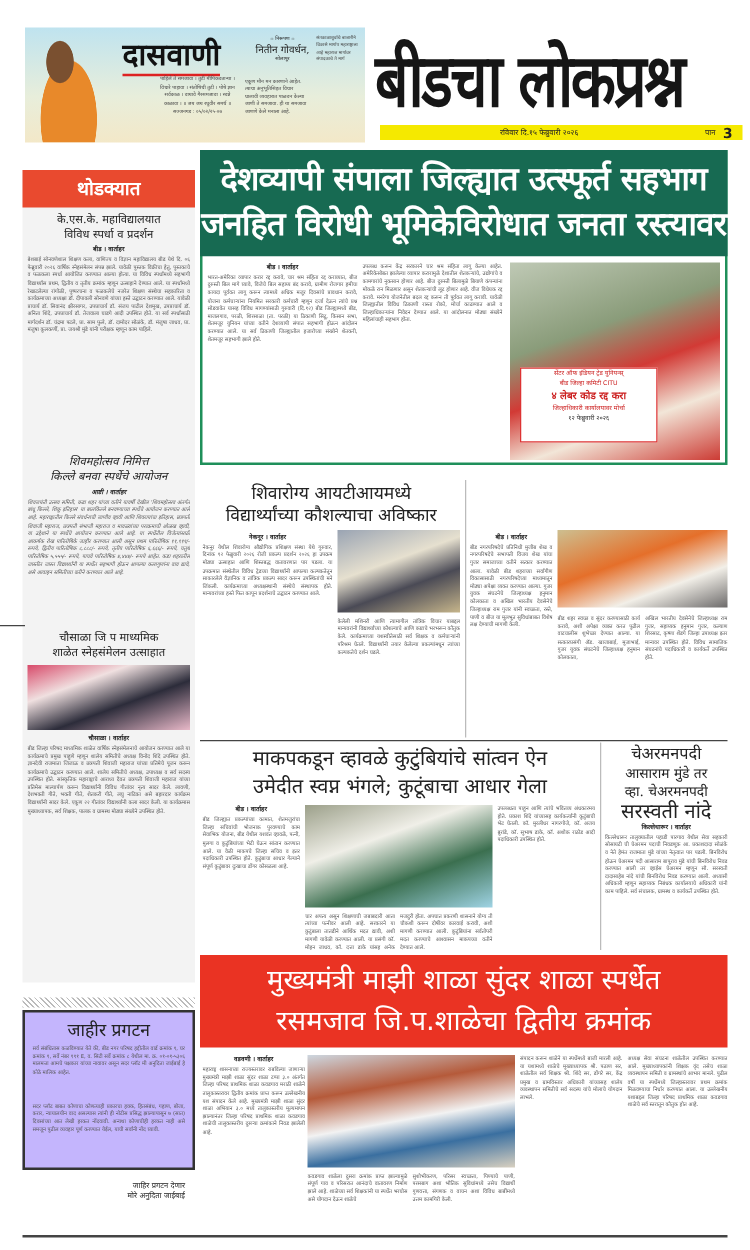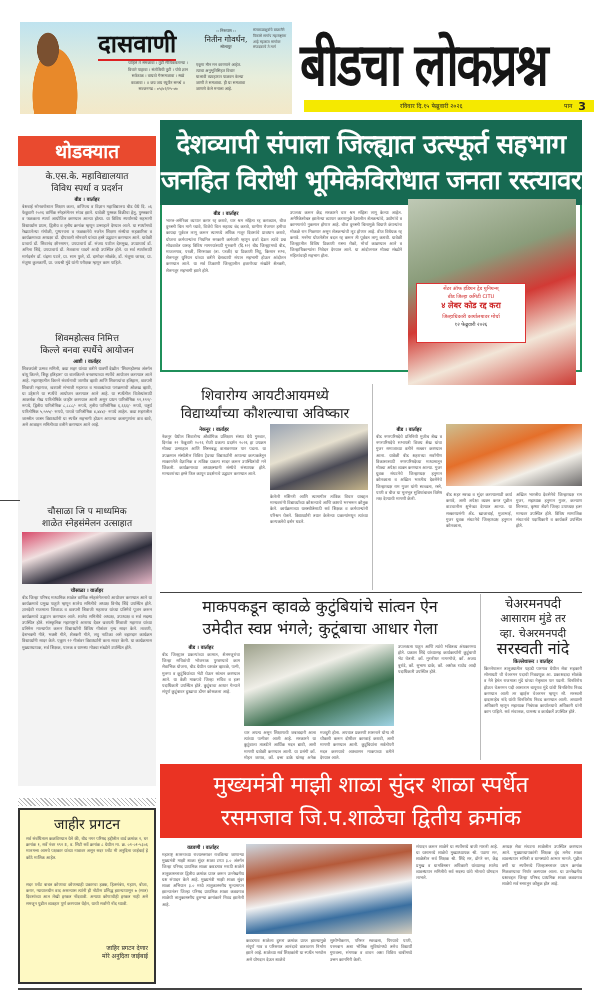--- a/index.html
+++ b/index.html
@@ -12,35 +12,35 @@
 .poem-author{left:176px;top:6px;width:60px;font-family:"DejaVu Serif",serif;font-size:8px;text-align:center;color:#222}
 .poem-author small{display:block;font-size:4px}
 .poem2{left:176px;top:40px;width:50px;font-size:4px;line-height:6px;color:#444}
 .poem3{left:233px;top:6px;width:38px;font-size:3.6px;line-height:5.8px;color:#444}
 .paper-title{left:300px;top:22px;width:290px;height:70px;font-family:"DejaVu Sans",sans-serif;font-weight:bold;font-size:47px;letter-spacing:-2px;color:#161616;transform:scaleY(1.25);transform-origin:top left;white-space:nowrap}
 .dateline{left:304px;top:100px;width:290px;height:12px;background:#f5e900;font-size:6px;display:flex;align-items:center;justify-content:space-between;padding:0 8px 0 96px}
 .page-num{display:inline-flex;gap:6px;align-items:center}
 .page-num b{font-size:11px;font-weight:bold}
 
 .leftcol{left:18px;top:136px;width:138px;height:650px;background:#f3f3f3}
-.thodkyat{left:18px;top:136px;width:138px;height:30px;background:#e94a2f;color:#fff;font-size:19px;font-weight:bold;text-align:center;line-height:30px}
+.thodkyat{left:18px;top:136px;width:138px;height:30px;background:#e94a2f;color:#fff;font-size:15px;font-weight:bold;text-align:center;line-height:30px}
 .lhead{font-family:"DejaVu Serif",serif;font-size:9px;line-height:12px;text-align:center;color:#222}
 .byline{font-size:5px;text-align:center;font-weight:bold;margin:2px 0}
 .body-text{font-size:4.2px;line-height:6.2px;color:#555;text-align:justify}
 .green-box{left:160px;top:120px;width:422px;height:252px;border:2px solid #1f8f5a}
 .green-head{left:160px;top:120px;width:422px;height:85px;background:#176a52;color:#fff;font-weight:bold;font-size:26px;line-height:36px;text-align:center;padding-top:6px;letter-spacing:-0.5px}
 .photo-rally{background:linear-gradient(160deg,#bfc9b5 0%,#8a9c7a 35%,#d23a35 55%,#f2e6d8 75%,#cc3b34 100%)}
 .photo-cls{background:linear-gradient(160deg,#9aa4b3 0%,#e6e0cf 40%,#4a4a55 65%,#c6b58b 100%)}
 .photo-felic{background:linear-gradient(160deg,#cdbf90 0%,#e56f2a 40%,#f2efe8 70%,#6c6a6a 100%)}
 .photo-meet{background:linear-gradient(160deg,#9ca08a 0%,#f0efe8 35%,#3b6f4f 65%,#9fd3e4 100%)}
 .photo-school{background:linear-gradient(170deg,#cdd7e0 0%,#b55a3a 30%,#f2f2f2 55%,#3a6fa0 75%,#d8d0c0 100%)}
 .photo-ssn{background:linear-gradient(160deg,#d84a6a 0%,#f0e0e0 30%,#2c2c3a 60%,#e8b8c8 100%)}
 .sechead{font-family:"DejaVu Serif",serif;font-size:14px;line-height:18px;text-align:center;color:#222}
 .red-banner{left:160px;top:764px;width:422px;height:74px;background:#ea3323;color:#fff;font-size:22px;line-height:33px;text-align:center;padding-top:4px}
-.notice{left:18px;top:808px;width:138px;height:176px;border:2px solid #333;padding:4px 6px;background:#fef9c3}
+.notice{left:18px;top:808px;width:138px;height:128px;border:2px solid #333;padding:4px 6px;background:#c4b5fd}
 .hatch{left:18px;top:798px;width:138px;height:8px;background:repeating-linear-gradient(45deg,#bbb 0 1px,#fff 1px 3px)}
 .rule{background:#444}
 .vrule{background:#bbb}
 </style>
 </head>
 <body>
 
 <div class="abs masthead-banner">
   <div class="abs saint"></div>
   <div class="abs dasvani-title">दासवाणी</div>
@@ -65,21 +65,21 @@
 <div class="abs leftcol"></div>
 <div class="abs thodkyat">थोडक्यात</div>
 
 <div class="abs" style="left:22px;top:170px;width:130px;">
   <div class="lhead">के.एस.के. महाविद्यालयात</div>
   <div class="lhead">विविध स्पर्धा व प्रदर्शन</div>
   <div class="byline">बीड । वार्ताहर</div>
   <div class="body-text" style="height:104px;overflow:hidden">बेशबाई सोनवणेशाल शिक्षण कला, वाणिज्य व विज्ञान महाविद्यालय बीड येथे दि. ०६ फेब्रुवारी २०२६ वार्षिक स्नेहसंमेलन संपन्न झाले. यावेळी पुस्तक विक्रीचा हेतु, पुस्तकाचे व फळकला स्पर्धा आयोजित करण्यात आल्या होत्या. या विविध स्पर्धांमध्ये सहभागी विद्यार्थ्यांस प्रथम, द्वितीय व तृतीय क्रमांक म्हणून उत्साहाने देण्यात आले. या स्पर्धांमध्ये रेखाटलेल्या रांगोळी, पुष्परचना व फळकलेचे नजरेत शिक्षण संस्थेचा सहकारिता व कार्यक्रमाच्या अध्यक्षा डॉ. दीपावली सोनवणे यांच्या हस्ते उद्घाटन करण्यात आले. यावेळी प्राचार्य डॉ. सिवानंद क्षीरसागर, उपप्राचार्य डॉ. संजय पाटील देशमुख, उपप्राचार्य डॉ. अनिता शिंदे, उपप्राचार्य डॉ. तेजवाला घाडगे आदी उपस्थित होते. या सर्व स्पर्धांसाठी मार्गदर्शन डॉ. चंद्रमा पटले, प्रा. साम फुले, डॉ. दामोदर सोळंके, डॉ. मंजुषा जाधव, प्रा. मंजुषा कुलकर्णी, प्रा. जयश्री मुंडे यांनी परीक्षक म्हणून काम पाहिले.</div>
 </div>
 
-<div class="abs" style="left:22px;top:332px;width:130px;">
+<div class="abs" style="left:22px;top:364px;width:130px;font-style:italic;">
   <div class="lhead">शिवमहोत्सव निमित्त</div>
   <div class="lhead">किल्ले बनवा स्पर्धेचे आयोजन</div>
   <div class="byline">आष्टी । वार्ताहर</div>
   <div class="body-text" style="height:96px;overflow:hidden">शिवजयंती उत्सव समिती, कडा शहर यांच्या वतीने यावर्षी देखील 'शिवमहोत्सव अंतर्गत बांधू किल्ले, शिकू इतिहास' या बालकिल्ले बनवण्याच्या स्पर्धेचे आयोजन करण्यात आले आहे. महाराष्ट्रातील किल्ले संवर्धनाची जाणीव व्हावी आणि शिवरायांचा इतिहास, छत्रपती शिवाजी महाराज, छत्रपती संभाजी महाराज व मावळ्यांच्या पराक्रमाची ओळख व्हावी, या उद्देशाने या स्पर्धेचे आयोजन करण्यात आले आहे. या स्पर्धेतील विजेत्यांसाठी आकर्षक रोख पारितोषिके जाहीर करण्यात आली असून प्रथम पारितोषिक ११,१११/- रूपये, द्वितीय पारितोषिक ८,८८८/- रूपये, तृतीय पारितोषिक ६,६६६/- रूपये, चतुर्थ पारितोषिक ५,५५५/- रूपये, पाचवे पारितोषिक ४,४४४/- रूपये आहेत. कडा शहरातील जास्तीत जास्त विद्यार्थ्यांनी या स्पर्धेत सहभागी होऊन आपल्या कलागुणांना वाव द्यावे, असे आवाहन समितीच्या वतीने करण्यात आले आहे.</div>
 </div>
 <div class="abs rule" style="left:0;top:500px;width:20px;height:1px"></div>
 
 <div class="abs" style="left:22px;top:505px;width:130px;">
   <div class="lhead">चौसाळा जि प माध्यमिक</div>
   <div class="lhead">शाळेत स्नेहसंमेलन उत्साहात</div>
@@ -101,21 +101,21 @@
 <div class="abs green-box"></div>
 <div class="abs green-head">
   <div>देशव्यापी संपाला जिल्ह्यात उत्स्फूर्त सहभाग</div>
   <div>जनहित विरोधी भूमिकेविरोधात जनता रस्त्यावर</div>
 </div>
 <div class="abs" style="left:166px;top:208px;width:120px;">
   <div class="byline">बीड । वार्ताहर</div>
   <div class="body-text" style="height:150px;overflow:hidden">भारत-अमेरिका व्यापार करार रद्द करावे, चार श्रम संहिता रद्द कराव्यात, बीज दुरुस्ती बिल मागे घ्यावे, विजेचे बिल सहाय्य बंद करावे, ग्रामीण रोजगार हमीचा कायदा पूर्ववत लागू करून त्यामध्ये अधिक मजूर दिवसांचे प्रावधान करावे, योजना कर्मचाऱ्यांना नियमित सरकारी कर्मचारी म्हणून दर्जा देऊन त्यांचे प्रश्न सोडवावेत यासह विविध मागण्यांसाठी गुरुवारी (दि.१२) बीड जिल्ह्यामध्ये बीड, माजलगाव, परळी, शिरसाळा (ता. परळी) या ठिकाणी सिटू, किसान सभा, शेतमजूर युनियन यांच्या वतीने देशव्यापी संपात सहभागी होऊन आंदोलन करण्यात आले. या सर्व ठिकाणी जिल्ह्यातील हजारोच्या संख्येने शेतकरी, शेतमजूर सहभागी झाले होते.</div>
 </div>
 <div class="abs body-text" style="left:290px;top:210px;width:112px;height:158px;overflow:hidden">उपलब्ध करून केंद्र सरकारने चार श्रम संहिता लागू केल्या आहेत. अमेरिकेसोबत झालेल्या व्यापार करारामुळे देशातील शेतकऱ्यांचे, उद्योगांचे व कामगारांचे नुकसान होणार आहे. बीज दुरुस्ती बिलामुळे बियाणे कंपन्यांना मोकळे रान मिळणार असून शेतकऱ्यांची लूट होणार आहे. वीज विधेयक रद्द करावे. मनरेगा योजनेतील बदल रद्द करून ती पूर्ववत लागू करावी. यावेळी जिल्ह्यातील विविध ठिकाणी रास्ता रोको, मोर्चा काढण्यात आले व जिल्हाधिकाऱ्यांना निवेदन देण्यात आले. या आंदोलनात मोठ्या संख्येने महिलांचाही सहभाग होता.</div>
-<div class="abs photo-rally" style="left:408px;top:199px;width:168px;height:186px">
+<div class="abs photo-rally" style="left:408px;top:210px;width:168px;height:158px">
   <div class="abs" style="left:8px;top:84px;width:110px;height:60px;background:#fff;border:1px solid #d33;text-align:center;font-size:5px;line-height:8px;color:#c22">
     <div>सेंटर ऑफ इंडियन ट्रेड युनियन्स्</div>
     <div>बीड जिल्हा कमिटी CITU</div>
     <div style="font-size:8px;line-height:12px;font-weight:bold">४ लेबर कोड रद्द करा</div>
     <div>जिल्हाधिकारी कार्यालयावर मोर्चा</div>
     <div style="color:#333">१२ फेब्रुवारी २०२६</div>
   </div>
 </div>
 
 <div class="abs" style="left:160px;top:386px;width:210px;">

